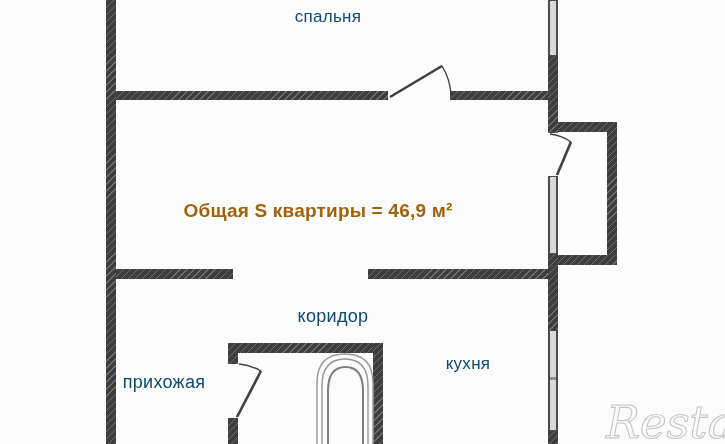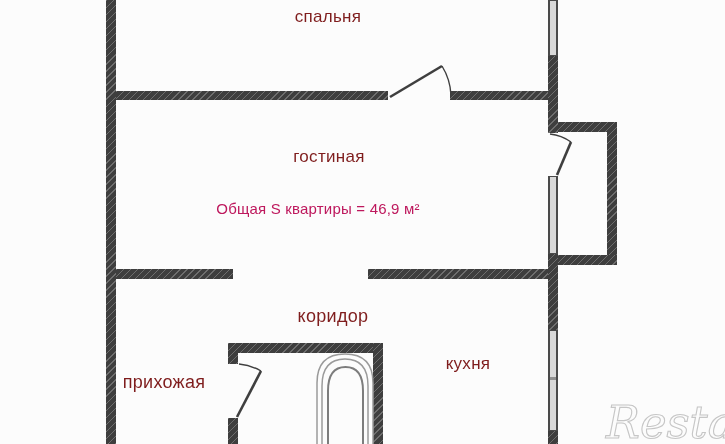--- a/index.html
+++ b/index.html
@@ -27,32 +27,33 @@
     border-bottom-width:1px;
     background-image:linear-gradient(to right, transparent 0 42%, #bfbfbf 42% 58%, transparent 58%);
   }
   .window .tick{
     position:absolute;left:0;right:0;height:3px;
     background:#8f8f8f;
   }
   .room-label{
     position:absolute;
     transform:translateX(-50%);
-    color:#7f1d1d;
+    color:#0c4a6e;
     font-size:17px;
     letter-spacing:.3px;
     white-space:nowrap;
   }
   .area-label{
     position:absolute;
     transform:translateX(-50%);
-    color:#be185d;
-    font-size:15px;
+    color:#a16207;
+    font-size:19px;
     letter-spacing:.2px;
     white-space:nowrap;
+    font-weight:bold;
   }
   #svg-overlay{position:absolute;left:0;top:0;}
   .watermark{
     position:absolute;
     left:606px;top:396px;
     font-family:"DejaVu Serif", serif;
     font-style:italic;
     font-size:45px;
     color:rgba(255,255,255,0.05);
     -webkit-text-stroke:1.1px #c6c6c6;
@@ -101,21 +102,20 @@
 
     <path d="M237,417 L261,371" stroke="#3f3f3f" stroke-width="2.6" fill="none"></path>
     <path d="M261,371 A55,55 0 0 0 239,364" stroke="#3f3f3f" stroke-width="1.4" fill="none"></path>
 
     <path d="M317,446 V383 Q317,354 345,354 Q373,354 373,383 V446" stroke="#9a9a9a" stroke-width="1.5" fill="none"></path>
     <path d="M322,446 V386 Q322,359 345,359 Q368,359 368,386 V446" stroke="#9a9a9a" stroke-width="1.5" fill="none"></path>
     <path d="M328,446 V391 Q328,367 345.5,367 Q363,367 363,391 V446" stroke="#7d7d7d" stroke-width="2" fill="none"></path>
   </svg>
 
   <div class="room-label" style="left:328px;top:7px;">спальня</div>
-  <div class="room-label" style="left:329px;top:147px;">гостиная</div>
   <div class="area-label" style="left:318px;top:200px;">Общая S квартиры = 46,9  м²</div>
   <div class="room-label" style="left:164px;top:372px;font-size:18px;">прихожая</div>
   <div class="room-label" style="left:333px;top:306px;font-size:18px;">коридор</div>
   <div class="room-label" style="left:468px;top:354px;">кухня</div>
 
   <div class="watermark">Restate</div>
 
 </div>
 
 </body></html>

